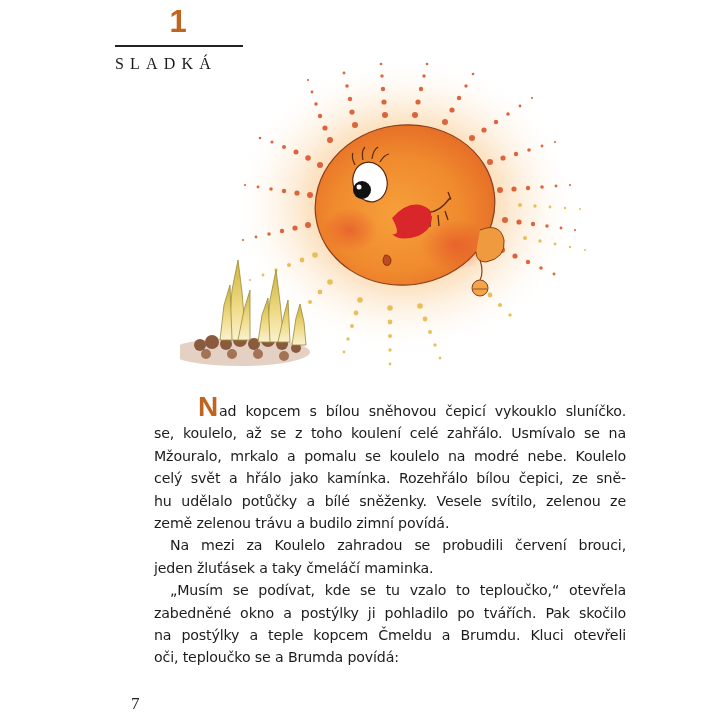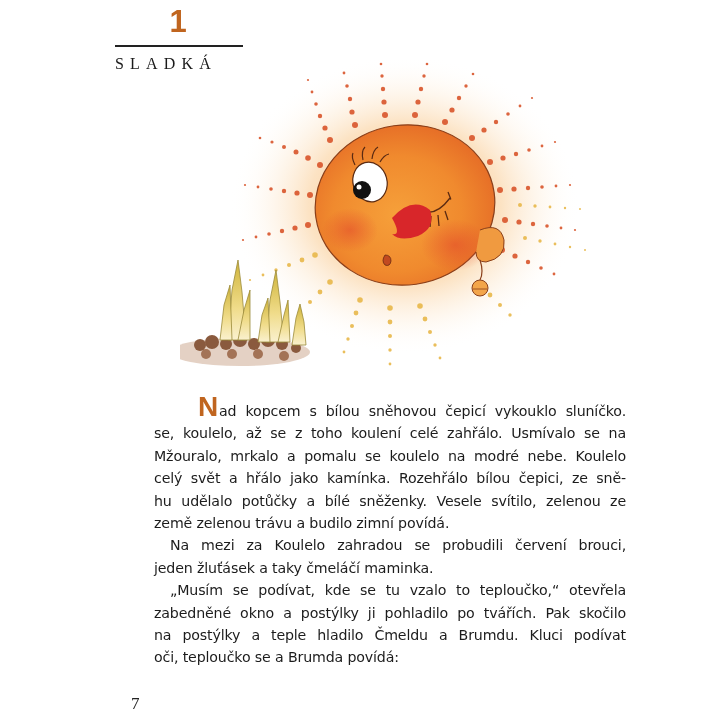--- a/index.html
+++ b/index.html
@@ -269,18 +269,18 @@
     <span class="line">hu udělalo potůčky a bílé sněženky. Vesele svítilo, zelenou ze</span>
     <span class="line last">země zelenou trávu a budilo zimní povídá.</span>
   </p>
   <p>
     <span class="line indent">Na mezi za Koulelo zahradou se probudili červení brouci,</span>
     <span class="line last">jeden žluťásek a taky čmeláčí maminka.</span>
   </p>
   <p>
     <span class="line indent">„Musím se podívat, kde se tu vzalo to teploučko,“ otevřela</span>
     <span class="line">zabedněné okno a postýlky ji pohladilo po tvářích. Pak skočilo</span>
-    <span class="line">na postýlky a teple hladilo Čmeldu a Brumdu. Kluci podívat</span>
+    <span class="line">na postýlky a teple kopcem Čmeldu a Brumdu. Kluci otevřeli</span>
     <span class="line last">oči, teploučko se a Brumda povídá:</span>
   </p>
 </div>
 
 <div class="page-number">7</div>
 
 </body></html>

